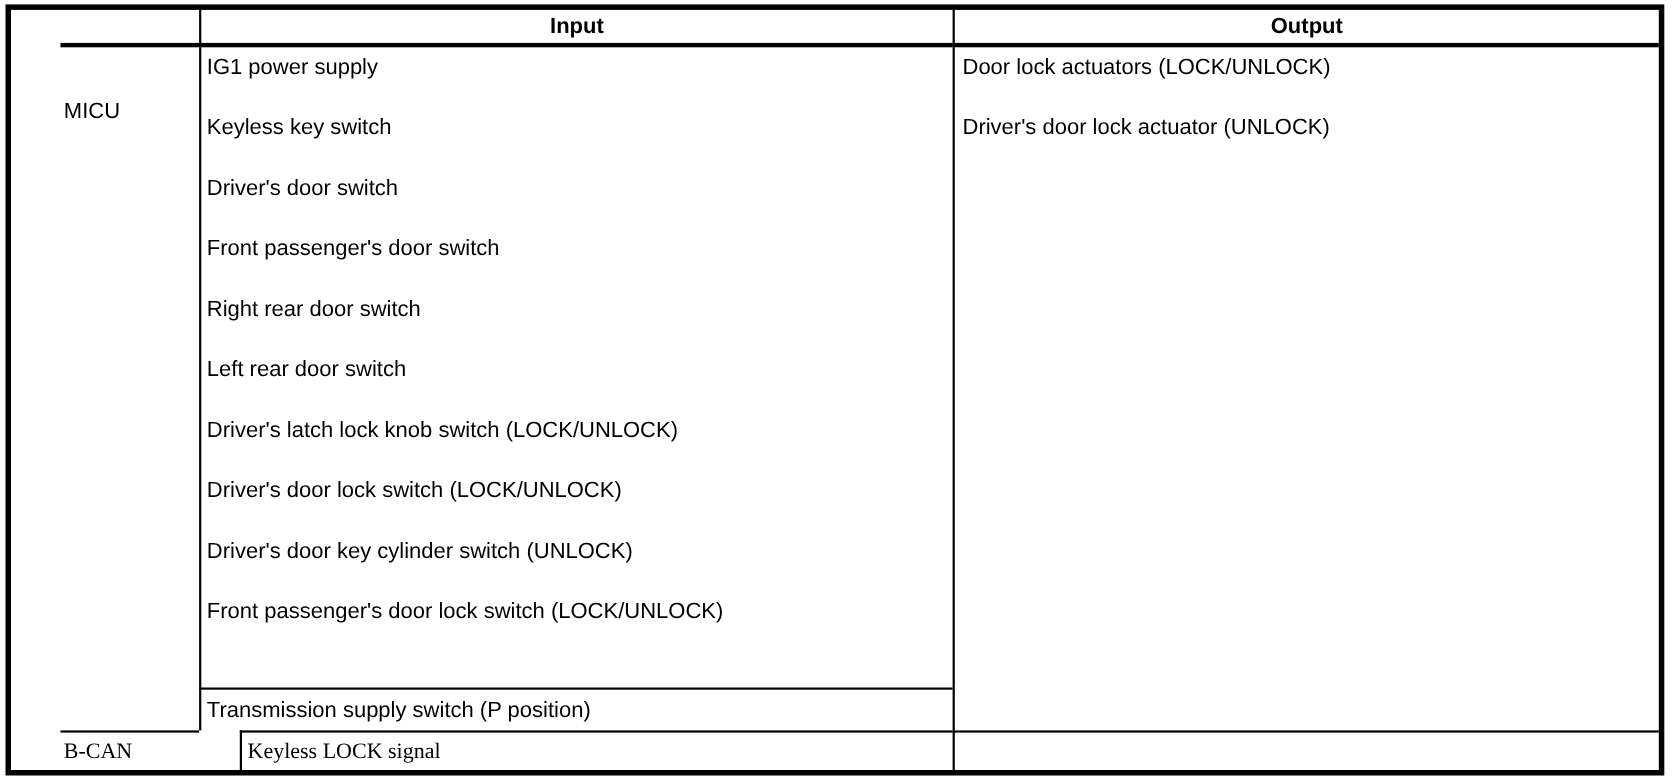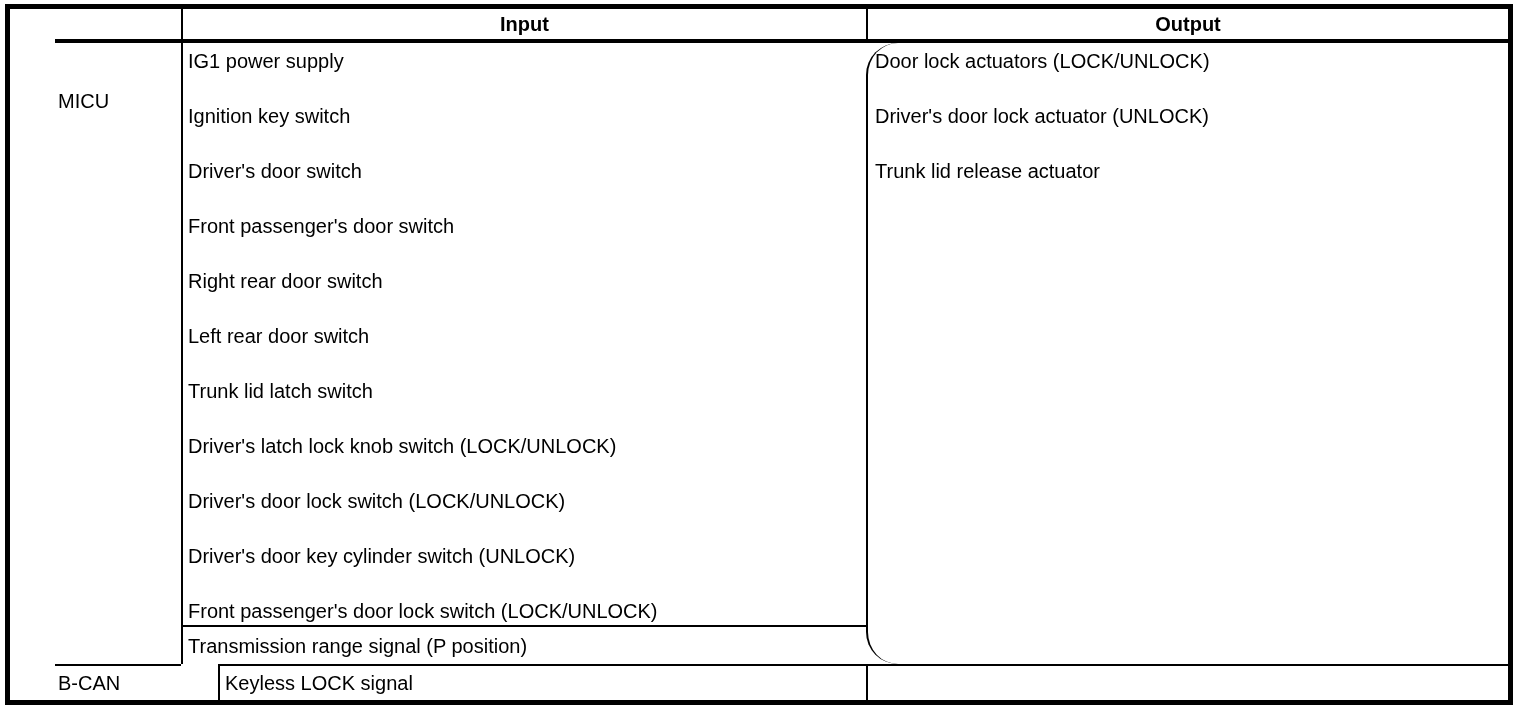--- a/index.html
+++ b/index.html
@@ -56,35 +56,34 @@
   .input-list .cell-item { padding-left: 5px; }
   .output-list .cell-item { padding-left: 7px; }
   .input-main {
     grid-column: 2;
     grid-row: 2;
     border-bottom: 2px solid #000000;
   }
   .output-main {
     grid-column: 3;
     grid-row: 2 / 4;
-    border-radius: 32px;
   }
   .micu-label {
     grid-column: 1;
     grid-row: 2 / 4;
     margin-top: 40px;
   }
   .input-sub {
     grid-column: 2;
     grid-row: 3;
     display: flex;
     align-items: center;
     padding-left: 5px;
   }
-  .row-sep { border-top: 2px solid #000000; }
+  .row-sep { border-top: 2px solid #000000; font-family: Liberation Serif, serif; }
   .bcan-label {
     grid-column: 1;
     grid-row: 4;
     display: flex;
     align-items: center;
     padding-left: 3px;
   }
   .bcan-input {
     grid-column: 2;
     grid-row: 4;
@@ -105,38 +104,36 @@
   <div class="grid">
 
     <div class="cell corner-cell"></div>
     <div class="cell vline header-cell">Input</div>
     <div class="cell vline header-cell">Output</div>
 
     <div class="cell label-cell micu-label">MICU</div>
 
     <div class="cell vline list-cell input-list input-main">
         <div class="cell-item">IG1 power supply</div>
-        <div class="cell-item">Ignition key switch</div>
+        <div class="cell-item">Keyless key switch</div>
         <div class="cell-item">Driver's door switch</div>
         <div class="cell-item">Front passenger's door switch</div>
         <div class="cell-item">Right rear door switch</div>
         <div class="cell-item">Left rear door switch</div>
-        <div class="cell-item">Trunk lid latch switch</div>
         <div class="cell-item">Driver's latch lock knob switch (LOCK/UNLOCK)</div>
         <div class="cell-item">Driver's door lock switch (LOCK/UNLOCK)</div>
         <div class="cell-item">Driver's door key cylinder switch (UNLOCK)</div>
         <div class="cell-item">Front passenger's door lock switch (LOCK/UNLOCK)</div>
       </div>
 
     <div class="cell vline list-cell output-list output-main">
         <div class="cell-item">Door lock actuators (LOCK/UNLOCK)</div>
         <div class="cell-item">Driver's door lock actuator (UNLOCK)</div>
-        <div class="cell-item">Trunk lid release actuator</div>
       </div>
 
-    <div class="cell vline input-sub">Transmission range signal (P position)</div>
+    <div class="cell vline input-sub">Transmission supply switch (P position)</div>
 
     <div class="cell row-sep bcan-label">B-CAN</div>
     <div class="cell vline row-sep bcan-input">Keyless LOCK signal</div>
     <div class="cell vline row-sep bcan-output"></div>
 
   </div>
 </div>
 
 </body></html>

